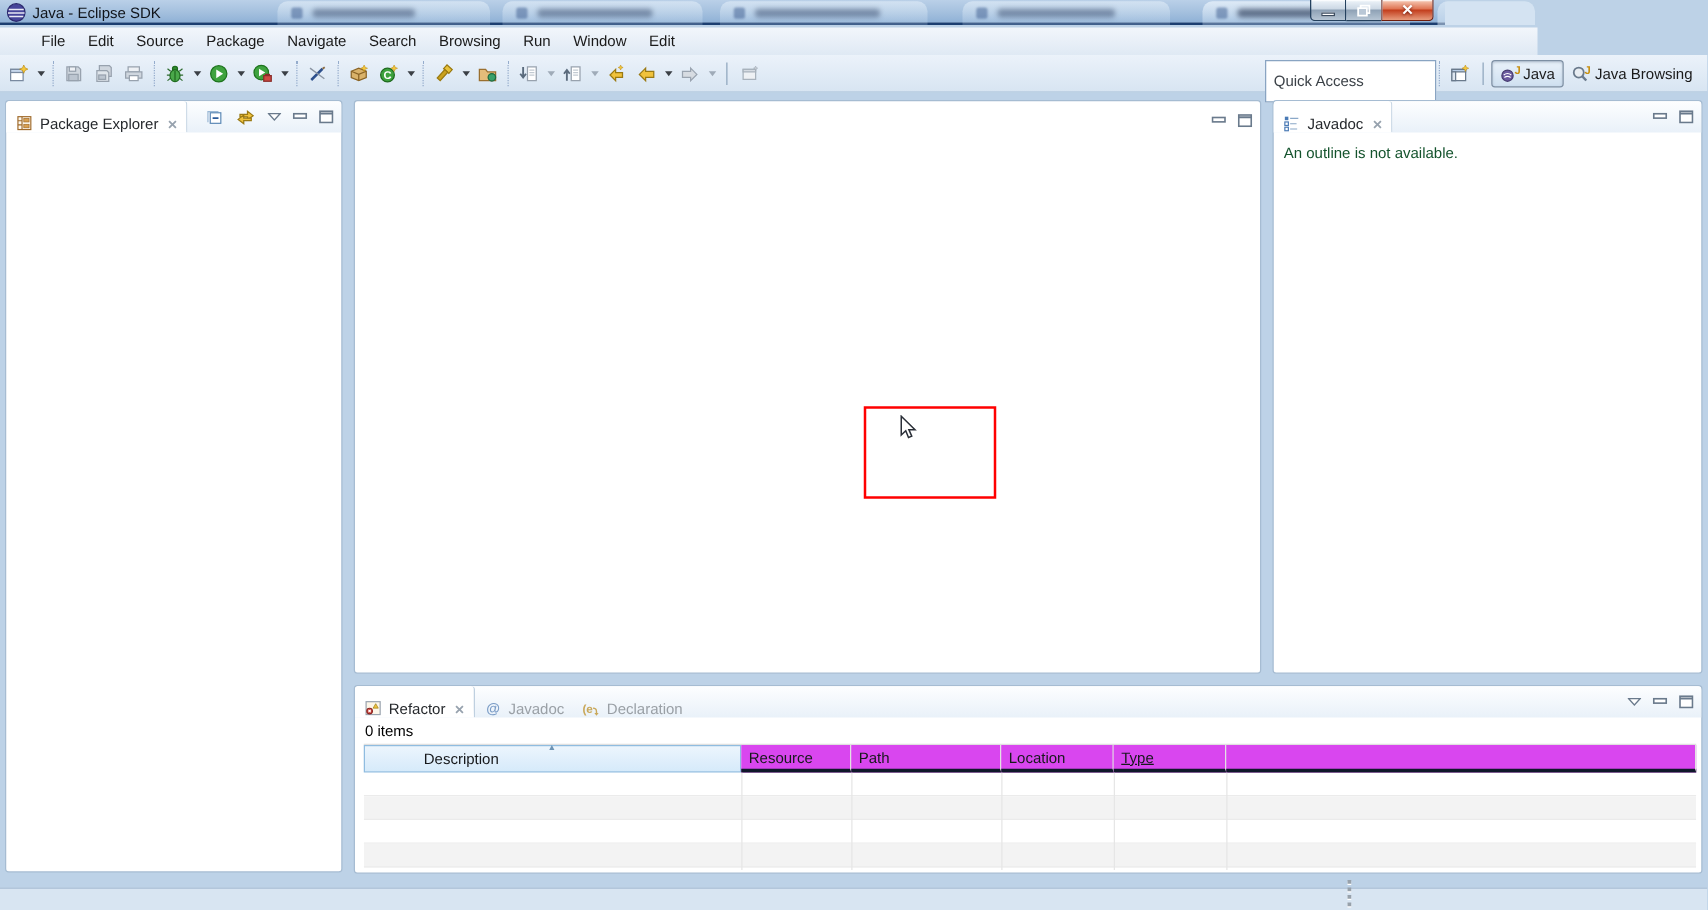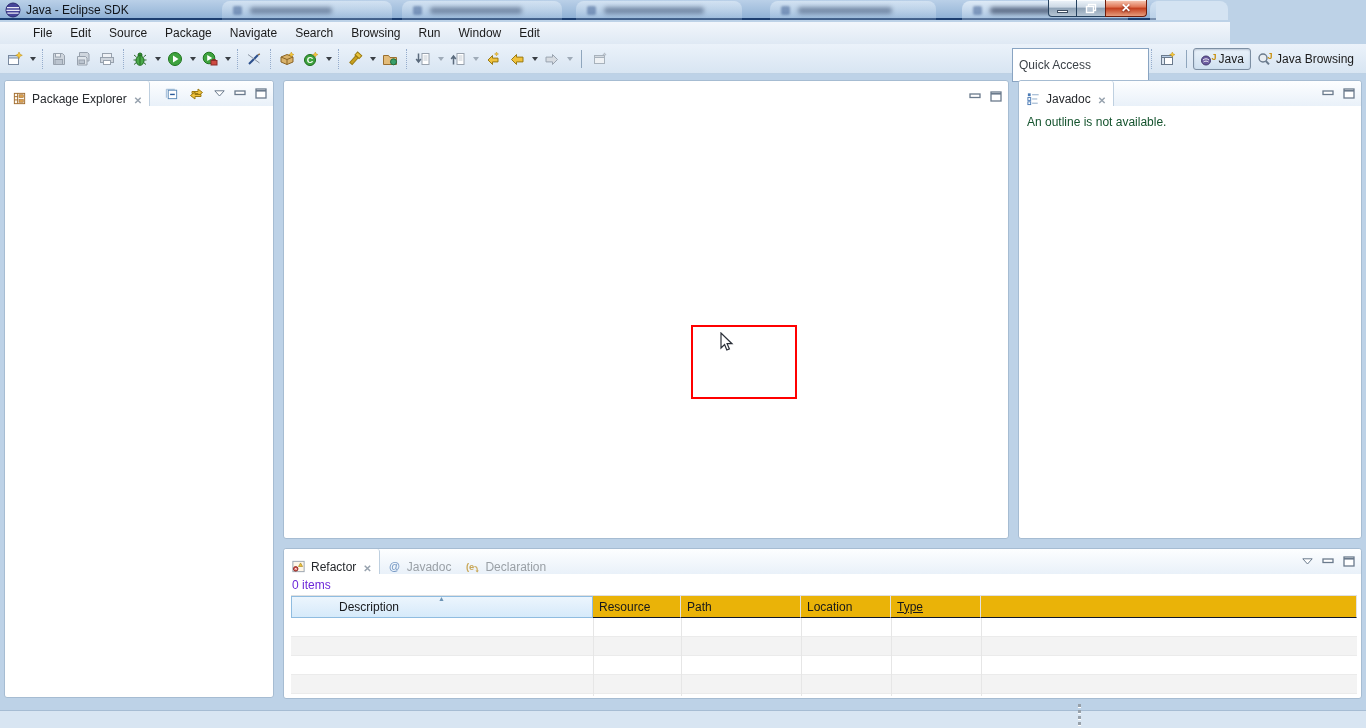--- a/index.html
+++ b/index.html
@@ -74,25 +74,25 @@
   .problems-card { left:283px; top:548px; width:1079px; height:151px; }
 
   .outline-msg { padding:9px 8px; color:#14532d; }
 
   
   .sel-rect { position:absolute; left:407px; top:244px; width:106px; height:74px;
     border:2px solid #ff0000; }
   .cursor { position:absolute; left:436px; top:251px; }
 
   
-  .items-count { position:absolute; left:8px; top:29px; color:#6d28d9; }
+  .items-count { position:absolute; left:8px; top:29px; color:#000000; }
   .ptable { position:absolute; left:7px; top:46px; width:1066px; height:101px;
     border-top:1px solid #e0e0e0; }
   .phead { display:flex; height:22px; }
-  .hcell { background:#eab308; border-right:1px solid #e2e2e2; border-bottom:1px solid #0f172a;
+  .hcell { background:#d946ef; border-right:1px solid #e2e2e2; border-bottom:3px solid #0f172a;
     display:flex; align-items:center; padding-left:6px; color:#17191c; position:relative; }
   .hcell.sorted { background:linear-gradient(#ecf5fd,#d6eafa); border:1px solid #8fbce0;padding-left:47px; }
   .sort-arrow { position:absolute; top:-2px; left:50%; margin-left:-4px; font-size:7px; color:#6d94b5; }
   .rows { position:relative; height:78px; overflow:hidden; }
   .trow { height:19px; border-bottom:1px solid #ebebeb; }
   .trow.odd { background:#f3f3f3; }
   .colline { position:absolute; top:0; bottom:0; width:1px; background:#e6e6e6; }
 
   
   .statusbar { position:absolute; left:0; bottom:0; width:1366px; height:18px;

